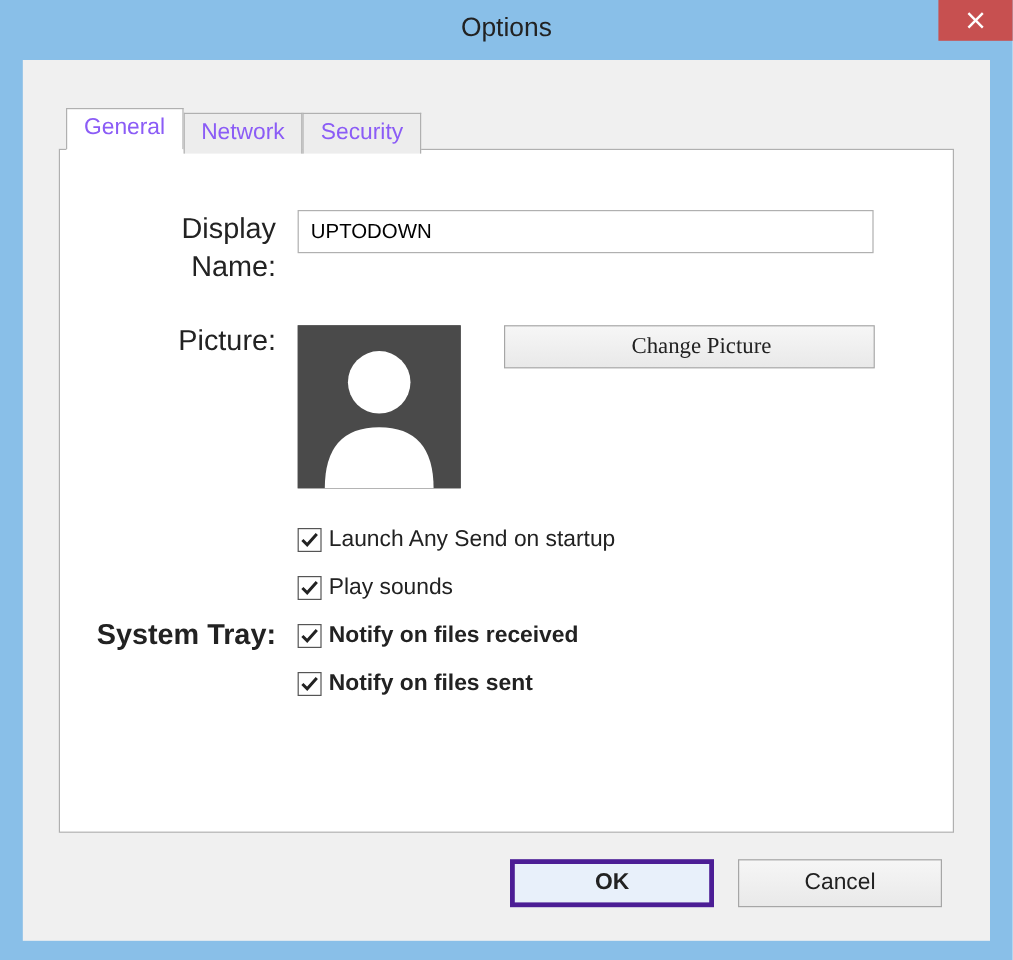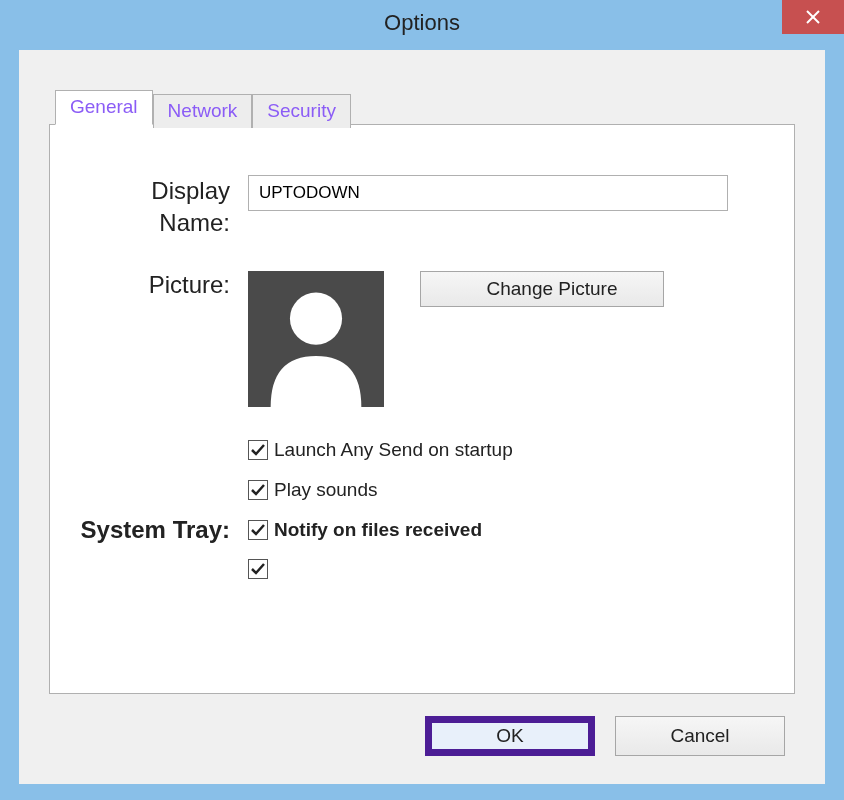--- a/index.html
+++ b/index.html
@@ -133,26 +133,26 @@
       height: 136px;
       background: #4a4a4a;
       position: relative;
       overflow: hidden;
     }
     .avatar svg {
       width: 100%;
       height: 100%;
     }
     .change-pic-btn {
-      width: 244px;
+      width: 309px;
       height: 36px;
       background: linear-gradient(#f6f6f6, #e9e9e9);
       border: 1px solid #a6a6a6;
       font-size: 19px;
-      font-family: Liberation Sans, sans-serif;
+      font-family: Liberation Serif, serif;
       cursor: pointer;
       color: #222;
       padding-left: 20px;
     }
     .checkbox-group {
       display: flex;
       flex-direction: column;
       gap: 18px;
     }
     .checkbox-row {
@@ -203,21 +203,22 @@
       width: 170px;
       height: 40px;
       font-size: 19px;
       font-family: inherit;
       border: 1px solid #a6a6a6;
       cursor: pointer;
       color: #222;
     }
     .dialog-btn.primary {
       background: #e8f0fa;
-      border: 7px solid #4c1d95;
+      border: 4px solid #4c1d95;
+      font-weight: bold;
     }
     .dialog-btn.secondary {
       background: linear-gradient(#f6f6f6, #e9e9e9);
     }
   </style>
 </head>
 <body>
 
 <div class="window">
   <div class="titlebar">
@@ -297,20 +298,21 @@
                   </svg>
               </div>
               <span class="check-label">Notify on files received</span>
             </div>
             <div class="checkbox-row">
               <div class="check">
                 <svg viewBox="0 0 16 16">
                     <polyline points="2,8 6,12 14,3"></polyline>
                   </svg>
               </div>
+              <span class="check-label">Notify on files sent</span>
             </div>
           </div>
         </div>
       </div>
 
     </div>
 
     <div class="button-bar">
       <button class="dialog-btn primary">OK</button>
       <button class="dialog-btn secondary">Cancel</button>

